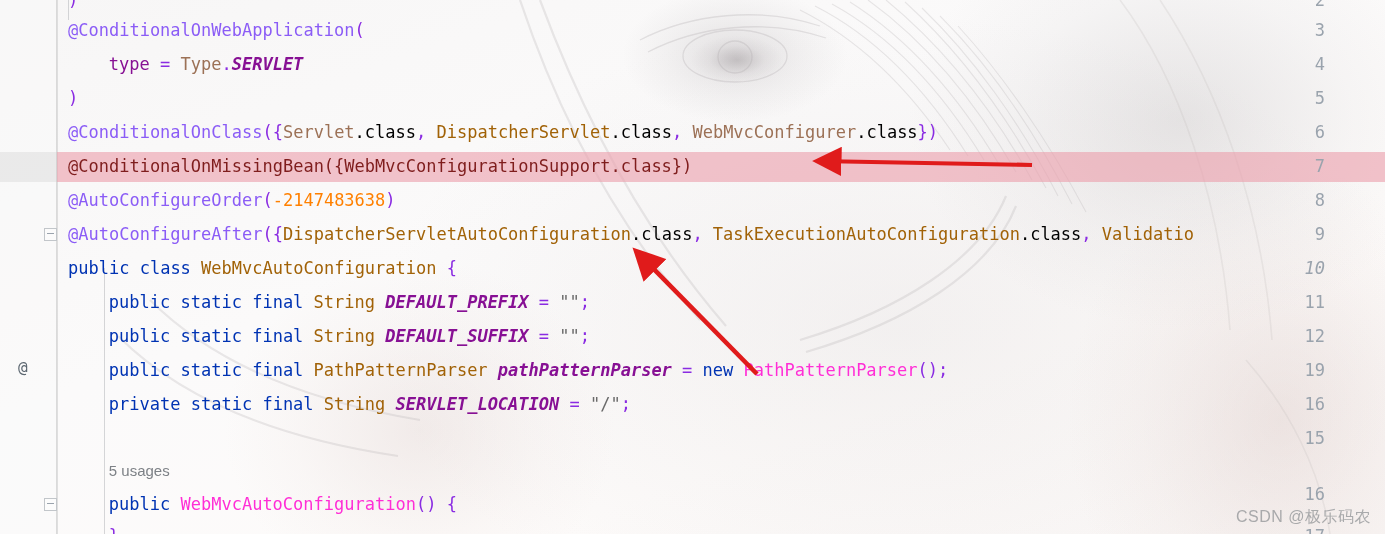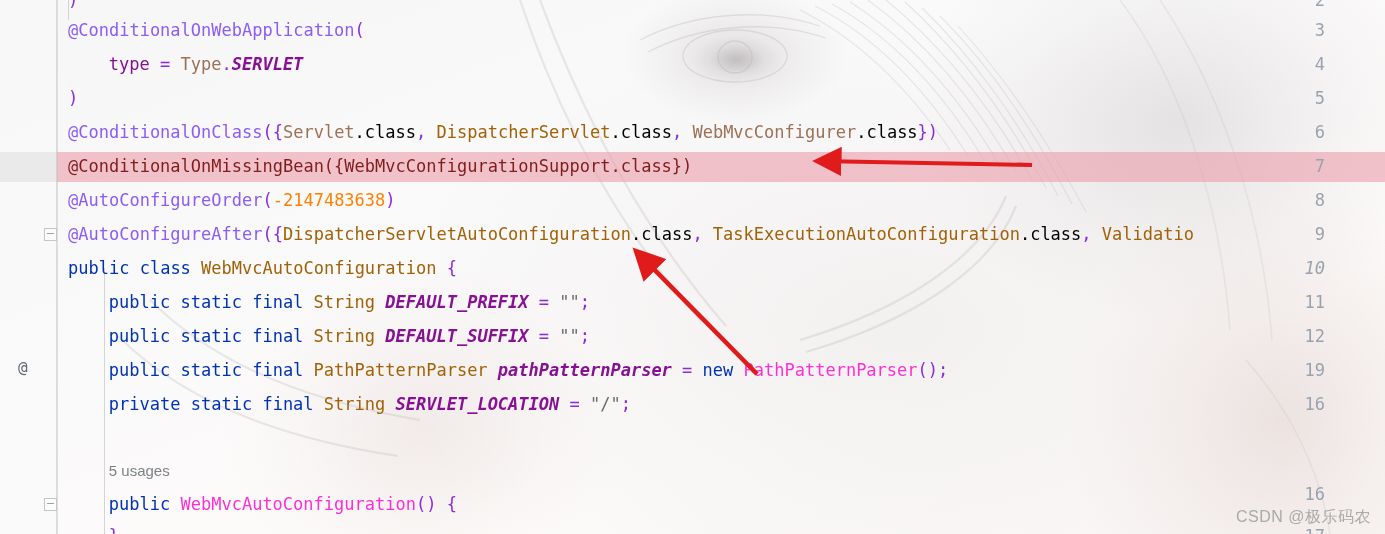--- a/index.html
+++ b/index.html
@@ -253,15 +253,16 @@
     <div class="lineno" style="top: 88px;">5</div>
     <div class="lineno" style="top: 122px;">6</div>
     <div class="lineno" style="top: 156px;">7</div>
     <div class="lineno" style="top: 190px;">8</div>
     <div class="lineno" style="top: 224px;">9</div>
     <div class="lineno" style="top: 258px; font-style: italic;">10</div>
     <div class="lineno" style="top: 292px;">11</div>
     <div class="lineno" style="top: 326px;">12</div>
     <div class="lineno" style="top: 360px;">19</div>
     <div class="lineno" style="top: 394px;">16</div>
+    <div class="lineno" style="top: 428px;">15</div>
     <div class="lineno" style="top: 484px;">16</div>
     <div class="lineno" style="top: 526px;">17</div>
   </div>
 
 </body></html>

